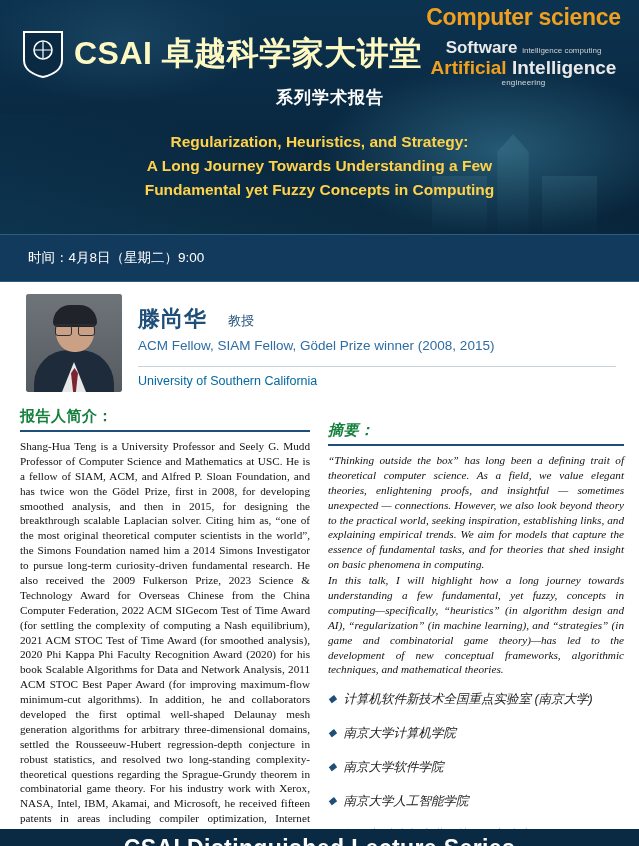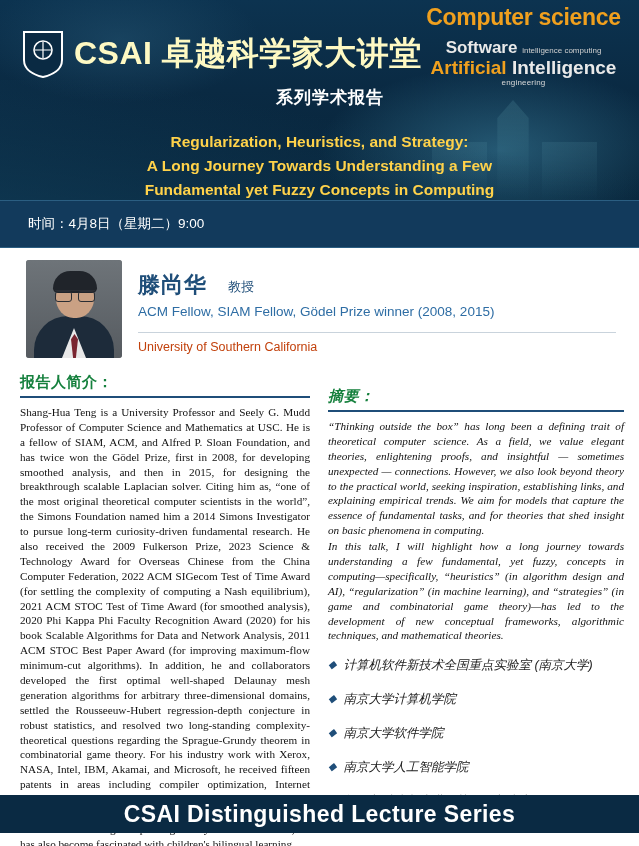--- a/index.html
+++ b/index.html
@@ -14,21 +14,21 @@
     width: 639px;
     height: 846px;
     overflow: hidden;
     background: #ffffff;
   }
 
   
   .header {
     position: relative;
     width: 639px;
-    height: 200px;
+    height: 234px;
     background: #0a2a43;
     overflow: hidden;
   }
   .hdr-bg {
     position: absolute;
     inset: 0;
     background:
       radial-gradient(ellipse 260px 120px at 500px 150px, rgba(60,130,160,0.55), rgba(10,42,67,0) 70%),
       radial-gradient(ellipse 200px 90px at 120px 40px, rgba(40,90,120,0.45), rgba(10,42,67,0) 70%),
       linear-gradient(180deg, #0c3350 0%, #0a2a43 45%, #072338 100%);
@@ -215,21 +215,21 @@
   .sp-honors {
     position: absolute; left: 138px; top: 56px;
     font-size: 13.5px; color: #2e6da4;
   }
   .sp-rule {
     position: absolute; left: 138px; top: 84px;
     width: 478px; height: 1px; background: #c9d3dc;
   }
   .sp-affil {
     position: absolute; left: 138px; top: 92px;
-    font-size: 12.5px; color: #c2410c;
+    font-size: 12.5px; color: #0369a1;
   }
 
   
   .columns {
     position: relative;
     width: 639px;
     height: 424px;
     background: #ffffff;
   }
   .col-left  { position: absolute; left: 20px;  top: 2px; width: 290px; }

